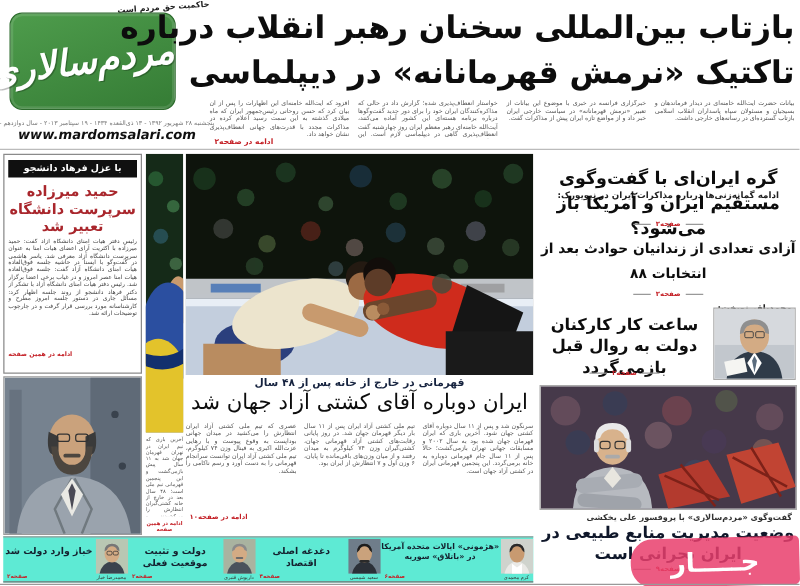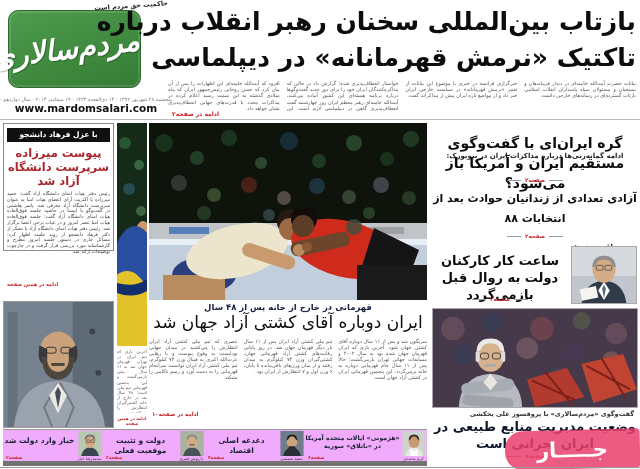--- a/index.html
+++ b/index.html
@@ -7,33 +7,33 @@
   #page{position:relative;width:640px;height:469px;background:#fff;overflow:hidden;direction:rtl;}
   .abs{position:absolute;}
   
   .logo-box{left:8px;top:10px;width:133px;height:78px;background:linear-gradient(160deg,#4e9c4c,#357c35);
             border:1px solid #2c6b2c;border-radius:10px;box-shadow:inset 0 0 0 2px rgba(255,255,255,.12);}
   .logo-title{position:absolute;left:0;top:20px;width:100%;text-align:center;color:#fff;
               font-size:29px;font-weight:bold;font-style:italic;transform:rotate(-7deg);letter-spacing:-1px;
               text-shadow:1px 1px 0 rgba(0,0,0,.25);}
   .logo-slogan{left:88px;top:2px;width:80px;font-size:6.5px;font-weight:bold;color:#222;transform:rotate(-4deg);}
   .dateline{left:0px;top:96px;width:172px;text-align:center;font-size:5px;color:#777;white-space:nowrap;overflow:hidden;}
-  .website{left:0px;top:102px;width:172px;text-align:center;font-size:10.5px;font-weight:bold;color:#101010;direction:ltr;}
+  .website{left:0px;top:102px;width:172px;text-align:center;font-size:10.5px;font-weight:bold;color:#101010;direction:ltr;font-style:italic;}
   .lead-h{left:168px;top:4px;width:468px;text-align:center;color:#0d0d0d;font-weight:bold;white-space:nowrap;}
   .lead-h1{font-size:25px;line-height:36px;}
   .lead-h2{top:40px;font-size:25px;line-height:36px;}
   .lead-body{left:168px;top:80px;width:468px;height:31px;display:flex;gap:7px;overflow:hidden;}
   .lead-col{flex:1;font-size:5px;line-height:6.2px;color:#555;text-align:justify;}
   .tag{color:#c42127;font-weight:bold;}
   .lead-tag{left:172px;top:110px;font-size:6px;}
   .rule{background:#bbb;height:1px;}
   .rule-top{left:0;top:119px;width:640px;}
   .rule-bottom{left:0;top:467px;width:640px;background:#999;}
   
-  .left-box{left:3px;top:123px;width:111px;height:128px;border:1px solid #8a8a8a;background:#fff;padding:4px 3px 2px;}
+  .left-box{left:3px;top:123px;width:111px;height:176px;border:1px solid #8a8a8a;background:#fff;padding:4px 3px 2px;}
   .lb-bar{background:#101010;color:#fff;font-size:7.5px;font-weight:bold;text-align:center;padding:2px 0 3px;}
   .lb-head{color:#a9262c;font-size:11.5px;line-height:14px;font-weight:bold;text-align:center;margin:4px 0 3px;}
   .lb-body{font-size:4.8px;line-height:5.8px;color:#444;text-align:justify;height:88px;overflow:hidden;}
   .lb-tag{font-size:5px;text-align:left;margin-top:2px;}
   .photo{display:block;}
   .mirzadeh{left:3px;top:301px;width:111px;height:127px;border:1px solid #9a9a9a;}
   
   .side-photo{left:117px;top:123px;width:30px;height:223px;}
   .side-text{left:117px;top:349px;width:30px;font-size:4.2px;line-height:5.1px;color:#555;text-align:justify;height:64px;overflow:hidden;}
   .side-tag{left:117px;top:416px;width:30px;font-size:4.2px;text-align:center;}
@@ -55,22 +55,22 @@
   .r-p2{left:432px;top:233px;width:206px;}
   .r-kicker3{left:432px;top:243px;width:202px;text-align:right;font-size:7px;font-weight:bold;color:#222;}
   .nobakht{left:571px;top:246px;width:66px;height:58px;border:1px solid #aaa;}
   .r-h3{left:432px;top:252px;width:136px;text-align:center;font-size:13px;line-height:17px;font-weight:bold;color:#0d0d0d;}
   .r-p3{left:432px;top:296px;width:136px;}
   .professor{left:432px;top:308px;width:206px;height:100px;border:1px solid #aaa;}
   .r-kicker4{left:432px;top:410px;width:202px;text-align:right;font-size:6.5px;font-weight:bold;color:#333;}
   .r-h4{left:432px;top:418px;width:206px;text-align:center;font-size:13px;line-height:17px;font-weight:bold;color:#0f172a;}
   .r-p4{left:432px;top:453px;width:206px;}
   
-  .strip{left:3px;top:429px;width:424px;height:37px;background:#f0abfc;border-top:1px solid #9a9a9a;
-         border-bottom:5px solid #737373;display:flex;direction:ltr;}
+  .strip{left:3px;top:429px;width:424px;height:37px;background:#5eead4;border-top:1px solid #9a9a9a;
+         border-bottom:1px solid #737373;display:flex;direction:ltr;}
   .cell{position:relative;display:flex;direction:ltr;height:100%;}
   .cell-text{flex:1;direction:rtl;text-align:center;font-size:7.5px;line-height:9.5px;font-weight:bold;color:#14202e;padding-top:6px;}
   .cell-text.small{font-size:6.3px;line-height:8px;padding-top:4px;}
   .cell-photo{width:27px;padding-top:1px;display:flex;flex-direction:column;align-items:center;}
   .cell-cap{font-size:4px;color:#333;white-space:nowrap;}
   .cell-tag{position:absolute;left:3px;bottom:1px;font-size:4.5px;}
   .c1{width:100px}.c2{width:100px}.c3{width:102px}.c4{width:122px}
   
   .watermark{left:505px;top:430px;width:135px;height:39px;background:rgba(233,62,108,0.85);
              border-radius:18px 4px 4px 18px;transform:rotate(-1.5deg);display:flex;align-items:center;justify-content:center;}
@@ -94,21 +94,21 @@
     <div class="lead-col">بیانات حضرت آیت‌الله خامنه‌ای در دیدار فرماندهان و بسیجیان و مسئولان سپاه پاسداران انقلاب اسلامی بازتاب گسترده‌ای در رسانه‌های خارجی داشت.</div>
     <div class="lead-col">خبرگزاری فرانسه در خبری با موضوع این بیانات از تعبیر «نرمش قهرمانانه» در سیاست خارجی ایران خبر داد و از مواضع تازه ایران پیش از مذاکرات گفت.</div>
     <div class="lead-col">خواستار انعطاف‌پذیری شده؛ گزارش داد در حالی که مذاکره‌کنندگان ایران خود را برای دور جدید گفت‌وگوها درباره برنامه هسته‌ای این کشور آماده می‌کنند، آیت‌الله خامنه‌ای رهبر معظم ایران روز چهارشنبه گفت انعطاف‌پذیری گاهی در دیپلماسی لازم است. این خبرگزاری</div>
     <div class="lead-col">افزود که آیت‌الله خامنه‌ای این اظهارات را پس از آن بیان کرد که حسن روحانی رئیس‌جمهور ایران که ماه میلادی گذشته به این سمت رسید اعلام کرده در مذاکرات مجدد با قدرت‌های جهانی انعطاف‌پذیری نشان خواهد داد.</div>
   </div>
   <div class="abs tag lead-tag">ادامه در صفحه۲</div>
   <div class="abs rule rule-top"></div>
 
   <div class="abs left-box">
     <div class="lb-bar">با عزل فرهاد دانشجو</div>
-    <div class="lb-head">پیوست میرزاده سرپرست دانشگاه آزاد شد</div>
+    <div class="lb-head">حمید میرزاده سرپرست دانشگاه تعبیر شد</div>
     <div class="lb-body">رئیس دفتر هیات امنای دانشگاه آزاد گفت: حمید میرزاده با اکثریت آرای اعضای هیات امنا به عنوان سرپرست دانشگاه آزاد معرفی شد. یاسر هاشمی در گفت‌وگو با ایسنا در حاشیه جلسه فوق‌العاده هیات امنای دانشگاه آزاد گفت: جلسه فوق‌العاده هیات امنا عصر امروز و در غیاب برخی اعضا برگزار شد. رئیس دفتر هیات امنای دانشگاه آزاد با تشکر از دکتر فرهاد دانشجو از روند جلسه اظهار کرد: مسائل جاری در دستور جلسه امروز مطرح و کارشناسانه مورد بررسی قرار گرفت و در چارچوب توضیحات ارائه شد.</div>
     <div class="tag lb-tag">ادامه در همین صفحه</div>
   </div>
 
   <svg class="abs photo mirzadeh" viewBox="0 0 111 127" preserveAspectRatio="none">
     <rect width="111" height="127" fill="#76828f"></rect>
     <rect x="70" width="41" height="127" fill="#5f6a77"></rect>
     <circle cx="90" cy="30" r="3" fill="#39424d"></circle>
       <circle cx="96" cy="72" r="3" fill="#39424d"></circle>
     <rect x="4" y="10" width="10" height="117" fill="#67727f"></rect>

